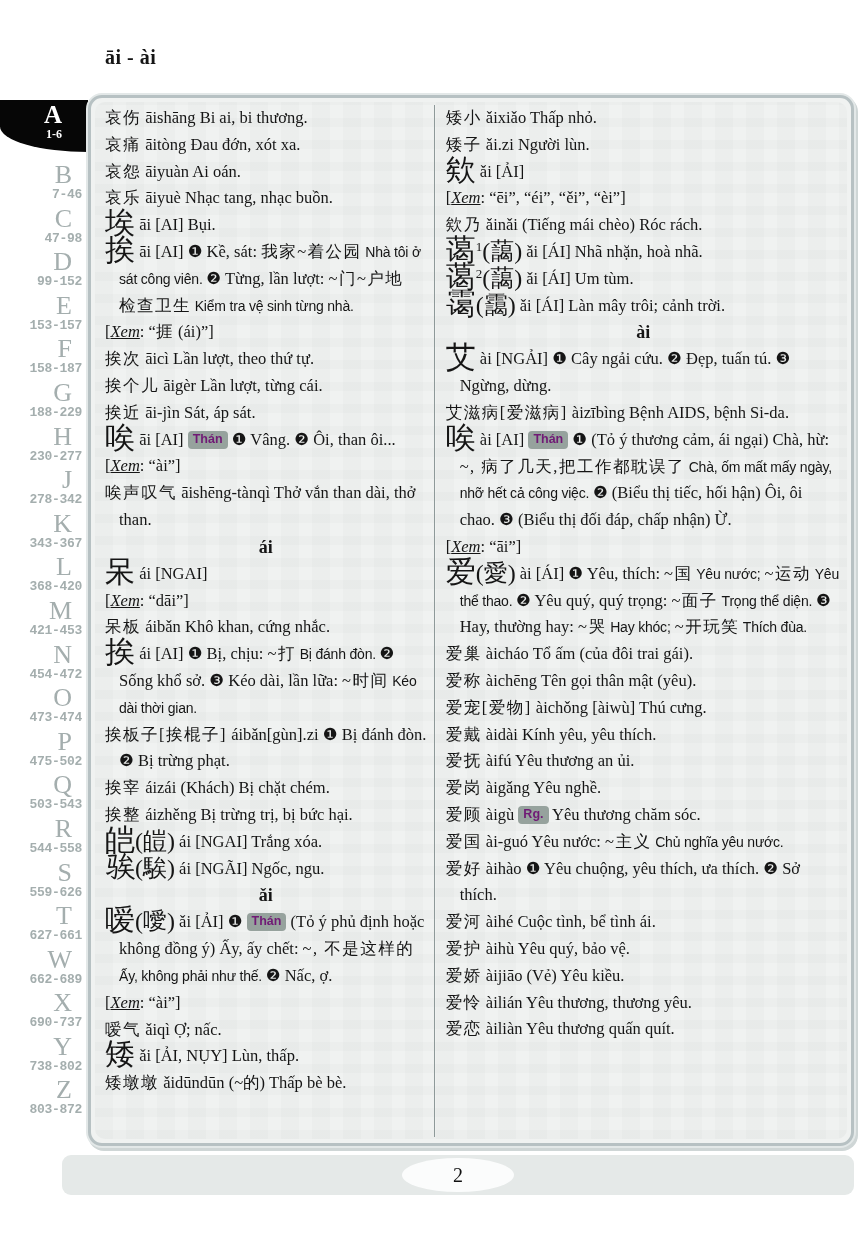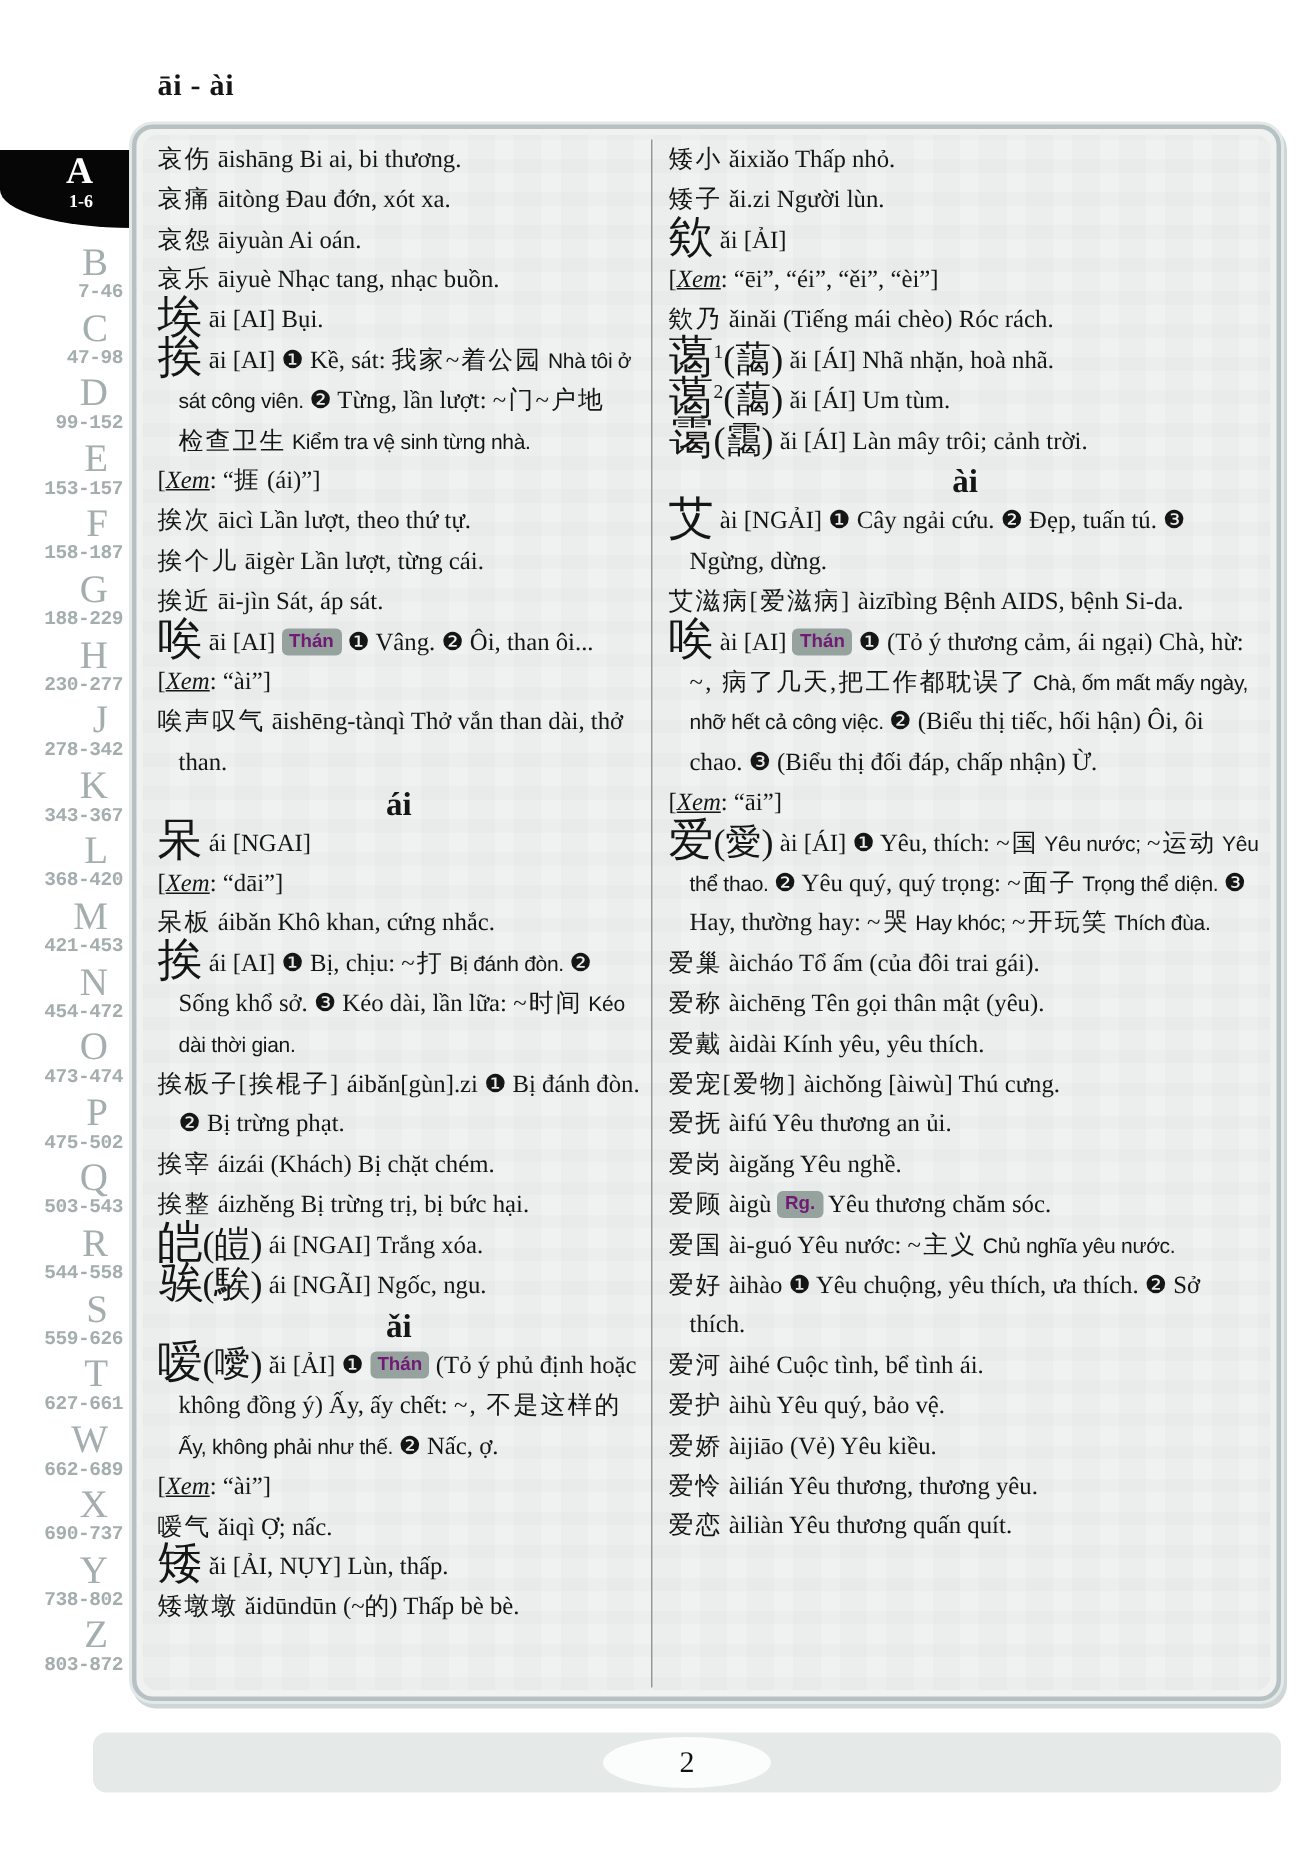--- a/index.html
+++ b/index.html
@@ -13,35 +13,35 @@
   .sidebar{position:absolute;left:0;top:100px;width:88px;}
   .side-tab-active{width:88px;height:52px;background:#060606;color:#fff;text-align:right;
       padding:2px 26px 0 0;box-sizing:border-box;border-bottom-left-radius:90px 26px;margin-bottom:10px;}
   .side-tab-active .sl{font-size:25px;font-weight:bold;line-height:26px;display:block;}
   .side-tab-active .sr{font-size:12px;font-weight:bold;line-height:13px;display:block;}
   .side-group{height:43.6px;text-align:right;padding-right:6px;color:#a4aeae;box-sizing:border-box;}
   .side-group .sl{font-size:26px;line-height:26px;display:block;padding-right:10px;}
   .side-group .sr{font-size:13px;font-weight:bold;line-height:14px;display:block;letter-spacing:-0.3px;font-family:Liberation Mono, monospace;}
 
   
-  .panel{position:absolute;left:88px;top:83px;width:766px;height:1051px;background:#f0f2f1;
+  .panel{position:absolute;left:88px;top:95px;width:766px;height:1051px;background:#f0f2f1;
          border:3px solid #b7c1c3;border-radius:14px;box-sizing:border-box;
          box-shadow:0 0 0 2px #e3e8e8, 2px 3px 0 2px #cfd6d6;}
   .panel::before{content:"";position:absolute;inset:4px;border-radius:10px;pointer-events:none;
       background-image:repeating-linear-gradient(0deg, rgba(148,158,156,.10) 0 9px, transparent 9px 22px),
                        repeating-linear-gradient(90deg, rgba(148,158,156,.10) 0 18px, transparent 18px 31px);
       opacity:.45;}
   .panel-inner{position:relative;display:flex;height:100%;box-sizing:border-box;padding:7px 6px 6px 8px;}
   .col{box-sizing:border-box;}
   .col-left{width:45%;padding:0 7px 0 6px;border-right:1.5px solid #8e9999;}
   .col-right{width:55%;padding:0 4px 0 11px;}
 
   
   .entry{font-size:16.5px;line-height:26.8px;padding-left:14px;text-indent:-14px;}
-  .section{font-size:22px;font-weight:bold;text-align:center;line-height:27px;text-indent:0;}
+  .section{font-size:18px;font-weight:bold;text-align:center;line-height:27px;text-indent:0;}
   .sg-h{font-size:30px;line-height:0;vertical-align:-3px;}
   .sg-p{font-size:24px;line-height:0;vertical-align:-2px;}
   sup.sg-s{font-size:13px;line-height:0;}
   .sg-c{letter-spacing:1.5px;}
   .sg-i{}
   .sg-v{font-family:"Liberation Sans", sans-serif;font-size:14px;letter-spacing:-0.2px;}
   .sg-x{font-style:italic;text-decoration:underline;}
   .sg-g{display:inline-block;text-indent:0;font-family:"Liberation Sans", sans-serif;
         background:#96a29d;color:#701a75;font-size:12.5px;font-weight:bold;line-height:17px;
         padding:0 5px 1px;border-radius:4px;vertical-align:2px;}
@@ -196,22 +196,22 @@
           <div class="entry"><span class="sg-h">蔼</span><sup class="sg-s">2</sup><span class="sg-p">(藹)</span><span class="sg-t"> ǎi [ÁI] Um tùm.</span></div>
           <div class="entry"><span class="sg-h">霭</span><span class="sg-p">(靄)</span><span class="sg-t"> ǎi [ÁI] Làn mây trôi; cảnh trời.</span></div>
           <div class="section">ài</div>
           <div class="entry"><span class="sg-h">艾</span><span class="sg-t"> ài [NGẢI] ❶ Cây ngải cứu. ❷ Đẹp, tuấn tú. ❸ Ngừng, dừng.</span></div>
           <div class="entry"><span class="sg-c">艾滋病[爱滋病]</span><span class="sg-t"> àizībìng Bệnh AIDS, bệnh Si-da.</span></div>
           <div class="entry"><span class="sg-h">唉</span><span class="sg-t"> ài [AI] </span><span class="sg-g">Thán</span><span class="sg-t"> ❶ </span><span class="sg-i">(Tỏ ý thương cảm, ái ngại)</span><span class="sg-t"> Chà, hừ: </span><span class="sg-c">~, 病了几天,把工作都耽误了</span><span class="sg-v"> Chà, ốm mất mấy ngày, nhỡ hết cả công việc. </span><span class="sg-t">❷ </span><span class="sg-i">(Biểu thị tiếc, hối hận)</span><span class="sg-t"> Ôi, ôi chao. ❸ </span><span class="sg-i">(Biểu thị đối đáp, chấp nhận)</span><span class="sg-t"> Ừ.</span></div>
           <div class="entry"><span class="sg-t">[</span><span class="sg-x">Xem</span><span class="sg-t">: “āi”]</span></div>
           <div class="entry"><span class="sg-h">爱</span><span class="sg-p">(愛)</span><span class="sg-t"> ài [ÁI] ❶ Yêu, thích: </span><span class="sg-c">~国</span><span class="sg-v"> Yêu nước;</span><span class="sg-t"> </span><span class="sg-c">~运动</span><span class="sg-v"> Yêu thể thao. </span><span class="sg-t">❷ Yêu quý, quý trọng: </span><span class="sg-c">~面子</span><span class="sg-v"> Trọng thể diện. </span><span class="sg-t">❸ Hay, thường hay: </span><span class="sg-c">~哭</span><span class="sg-v"> Hay khóc;</span><span class="sg-t"> </span><span class="sg-c">~开玩笑</span><span class="sg-v"> Thích đùa.</span></div>
           <div class="entry"><span class="sg-c">爱巢</span><span class="sg-t"> àicháo Tổ ấm </span><span class="sg-i">(của đôi trai gái)</span><span class="sg-t">.</span></div>
           <div class="entry"><span class="sg-c">爱称</span><span class="sg-t"> àichēng Tên gọi thân mật </span><span class="sg-i">(yêu)</span><span class="sg-t">.</span></div>
+          <div class="entry"><span class="sg-c">爱宠[爱物]</span><span class="sg-t"> àichǒng [àiwù] Thú cưng.</span></div>
           <div class="entry"><span class="sg-c">爱戴</span><span class="sg-t"> àidài Kính yêu, yêu thích.</span></div>
-          <div class="entry"><span class="sg-c">爱宠[爱物]</span><span class="sg-t"> àichǒng [àiwù] Thú cưng.</span></div>
           <div class="entry"><span class="sg-c">爱抚</span><span class="sg-t"> àifú Yêu thương an ủi.</span></div>
           <div class="entry"><span class="sg-c">爱岗</span><span class="sg-t"> àigǎng Yêu nghề.</span></div>
           <div class="entry"><span class="sg-c">爱顾</span><span class="sg-t"> àigù </span><span class="sg-g">Rg.</span><span class="sg-t"> Yêu thương chăm sóc.</span></div>
           <div class="entry"><span class="sg-c">爱国</span><span class="sg-t"> ài-guó Yêu nước: </span><span class="sg-c">~主义</span><span class="sg-v"> Chủ nghĩa yêu nước.</span></div>
           <div class="entry"><span class="sg-c">爱好</span><span class="sg-t"> àihào ❶ Yêu chuộng, yêu thích, ưa thích. ❷ Sở thích.</span></div>
           <div class="entry"><span class="sg-c">爱河</span><span class="sg-t"> àihé Cuộc tình, bể tình ái.</span></div>
           <div class="entry"><span class="sg-c">爱护</span><span class="sg-t"> àihù Yêu quý, bảo vệ.</span></div>
           <div class="entry"><span class="sg-c">爱娇</span><span class="sg-t"> àijiāo </span><span class="sg-i">(Vẻ)</span><span class="sg-t"> Yêu kiều.</span></div>
           <div class="entry"><span class="sg-c">爱怜</span><span class="sg-t"> àilián Yêu thương, thương yêu.</span></div>
           <div class="entry"><span class="sg-c">爱恋</span><span class="sg-t"> àiliàn Yêu thương quấn quít.</span></div>

